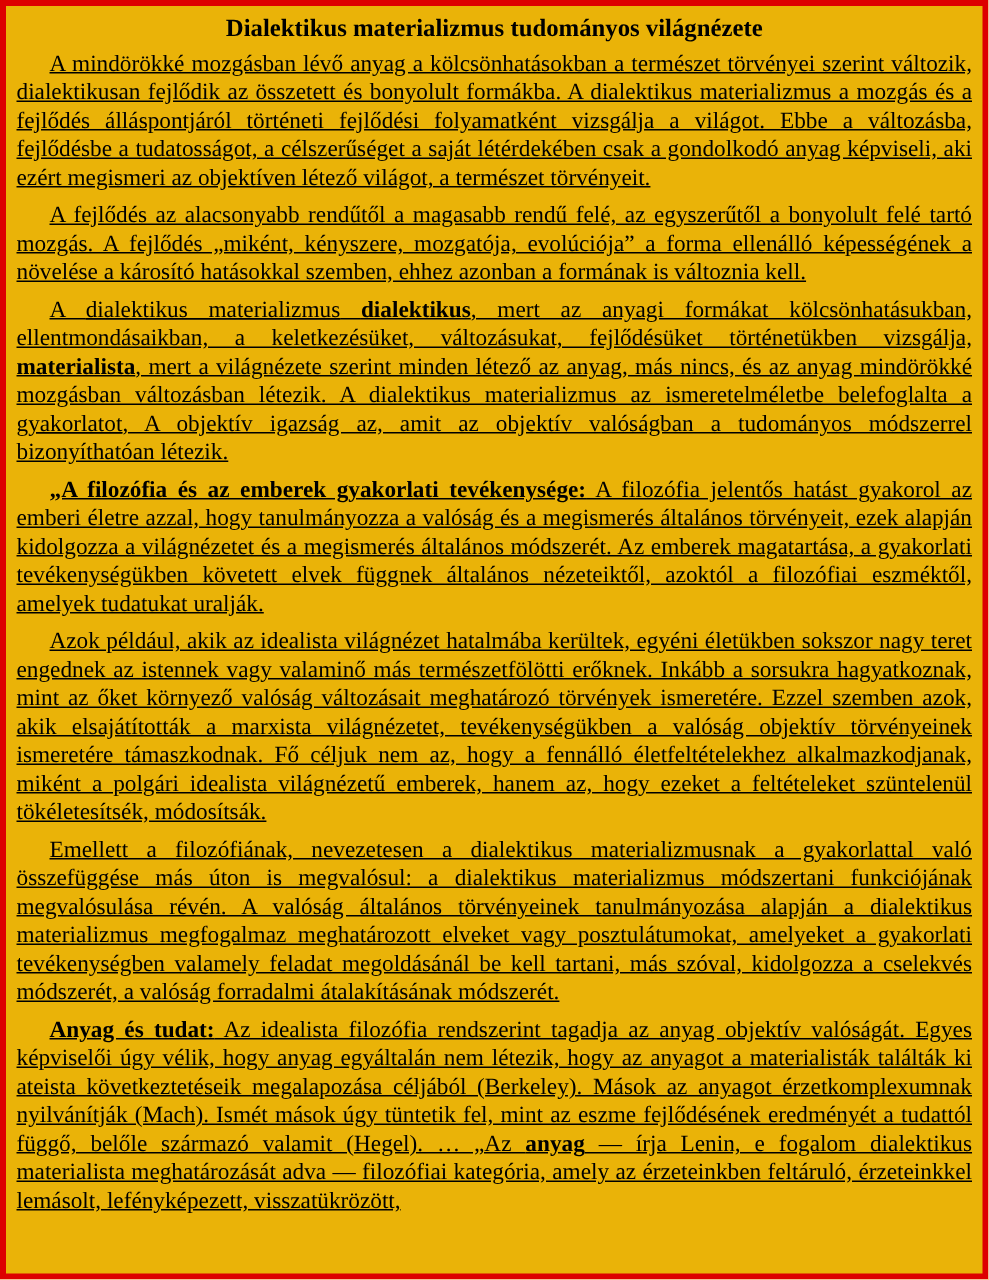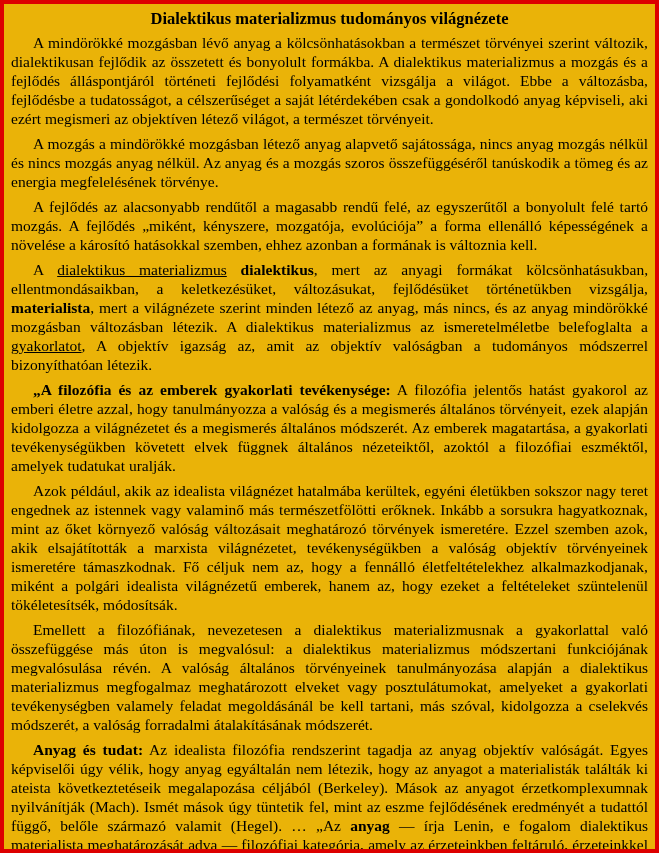--- a/index.html
+++ b/index.html
@@ -26,33 +26,33 @@
     line-height: 20px;
     font-weight: bold;
     text-align: center;
   }
   .para {
     margin: 0 0 6px 0;
     font-size: 15.5px;
     line-height: 19px;
     text-align: justify;
     text-indent: 22px;
+    text-decoration: underline;
   }
   .para:last-child { margin-bottom: 0; }
   .bold { font-weight: bold; }
   .underline { text-decoration: underline; }
 </style>
 </head>
 <body>
 
 <div class="page" style="border-color: rgb(221, 0, 0); background-color: #eab308;">
   <h1 class="title">Dialektikus materializmus tudományos világnézete</h1>
   <div>
       <p class="para"><span class="">A mindörökké mozgásban lévő anyag a kölcsönhatásokban a természet törvényei szerint változik, dialektikusan fejlődik az összetett és bonyolult formákba. A dialektikus materializmus a mozgás és a fejlődés álláspontjáról történeti fejlődési folyamatként vizsgálja a világot. Ebbe a változásba, fejlődésbe a tudatosságot, a célszerűséget a saját létérdekében csak a gondolkodó anyag képviseli, aki ezért megismeri az objektíven létező világot, a természet törvényeit.</span></p>
-      <p class="para"><span class="">A mozgás a mindörökké mozgásban létező anyag alapvető sajátossága, nincs anyag mozgás nélkül és nincs mozgás anyag nélkül. Az anyag és a mozgás szoros összefüggéséről tanúskodik a tömeg és az energia megfelelésének törvénye.</span></p>
       <p class="para"><span class="">A fejlődés az alacsonyabb rendűtől a magasabb rendű felé, az egyszerűtől a bonyolult felé tartó mozgás. A fejlődés „miként, kényszere, mozgatója, evolúciója” a forma ellenálló képességének a növelése a károsító hatásokkal szemben, ehhez azonban a formának is változnia kell.</span></p>
       <p class="para"><span class="">A </span><span class="underline">dialektikus materializmus</span><span class=""> </span><span class="bold">dialektikus</span><span class="">, mert az anyagi formákat kölcsönhatásukban, ellentmondásaikban, a keletkezésüket, változásukat, fejlődésüket történetükben vizsgálja, </span><span class="bold">materialista</span><span class="">, mert a világnézete szerint minden létező az anyag, más nincs, és az anyag mindörökké mozgásban változásban létezik. A dialektikus materializmus az ismeretelméletbe belefoglalta a </span><span class="underline">gyakorlatot</span><span class="">, A objektív igazság az, amit az objektív valóságban a tudományos módszerrel bizonyíthatóan létezik.</span></p>
       <p class="para"><span class="bold">„A filozófia és az emberek gyakorlati tevékenysége:</span><span class=""> A filozófia jelentős hatást gyakorol az emberi életre azzal, hogy tanulmányozza a valóság és a megismerés általános törvényeit, ezek alapján kidolgozza a világnézetet és a megismerés általános módszerét. Az emberek magatartása, a gyakorlati tevékenységükben követett elvek függnek általános nézeteiktől, azoktól a filozófiai eszméktől, amelyek tudatukat uralják.</span></p>
       <p class="para"><span class="">Azok például, akik az idealista világnézet hatalmába kerültek, egyéni életükben sokszor nagy teret engednek az istennek vagy valaminő más természetfölötti erőknek. Inkább a sorsukra hagyatkoznak, mint az őket környező valóság változásait meghatározó törvények ismeretére. Ezzel szemben azok, akik elsajátították a marxista világnézetet, tevékenységükben a valóság objektív törvényeinek ismeretére támaszkodnak. Fő céljuk nem az, hogy a fennálló életfeltételekhez alkalmazkodjanak, miként a polgári idealista világnézetű emberek, hanem az, hogy ezeket a feltételeket szüntelenül tökéletesítsék, módosítsák.</span></p>
       <p class="para"><span class="">Emellett a filozófiának, nevezetesen a dialektikus materializmusnak a gyakorlattal való összefüggése más úton is megvalósul: a dialektikus materializmus módszertani funkciójának megvalósulása révén. A valóság általános törvényeinek tanulmányozása alapján a dialektikus materializmus megfogalmaz meghatározott elveket vagy posztulátumokat, amelyeket a gyakorlati tevékenységben valamely feladat megoldásánál be kell tartani, más szóval, kidolgozza a cselekvés módszerét, a valóság forradalmi átalakításának módszerét.</span></p>
       <p class="para"><span class="bold">Anyag és tudat:</span><span class=""> Az idealista filozófia rendszerint tagadja az anyag objektív valóságát. Egyes képviselői úgy vélik, hogy anyag egyáltalán nem létezik, hogy az anyagot a materialisták találták ki ateista következtetéseik megalapozása céljából (Berkeley). Mások az anyagot érzetkomplexumnak nyilvánítják (Mach). Ismét mások úgy tüntetik fel, mint az eszme fejlődésének eredményét a tudattól függő, belőle származó valamit (Hegel). … „Az </span><span class="bold">anyag</span><span class=""> — írja Lenin, e fogalom dialektikus materialista meghatározását adva — filozófiai kategória, amely az érzeteinkben feltáruló, érzeteinkkel lemásolt, lefényképezett, visszatükrözött, </span></p>
     </div>
 </div>
 
 </body></html>

